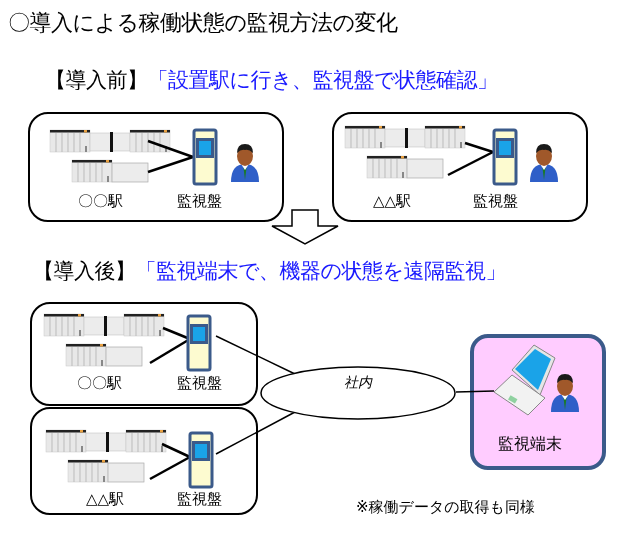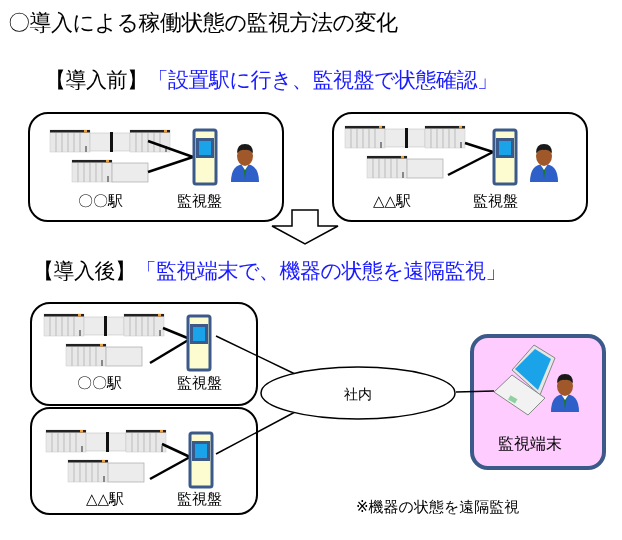--- a/index.html
+++ b/index.html
@@ -136,19 +136,19 @@
 <div class="lbl" style="left:78px;top:192px;">〇〇駅</div>
 <div class="lbl" style="left:177px;top:192px;">監視盤</div>
 <div class="lbl" style="left:373px;top:192px;">△△駅</div>
 <div class="lbl" style="left:473px;top:192px;">監視盤</div>
 
 <div class="lbl" style="left:77px;top:374px;">〇〇駅</div>
 <div class="lbl" style="left:177px;top:374px;">監視盤</div>
 <div class="lbl" style="left:86px;top:490px;">△△駅</div>
 <div class="lbl" style="left:177px;top:490px;">監視盤</div>
 
-<div class="abs netlbl" style="left:300px;top:384px;width:116px;">
+<div class="abs netlbl" style="left:300px;top:372px;width:116px;font-style:italic;">
   <div>社内</div>
 </div>
 
 <div class="lbl" style="left:498px;top:434px;font-size:16px;">監視端末</div>
 
-<div class="abs note" style="left:356px;top:498px;">※機器の状態を遠隔監視</div>
+<div class="abs note" style="left:356px;top:498px;">※稼働データの取得も同様</div>
 
 </body></html>

